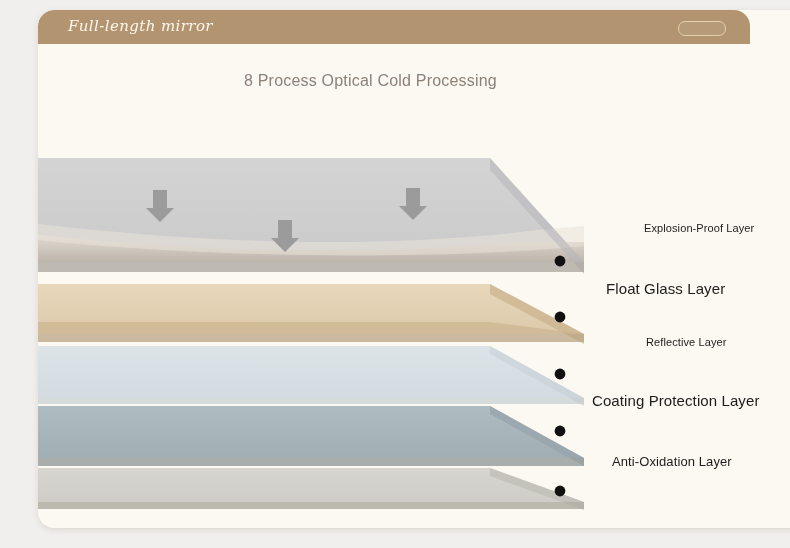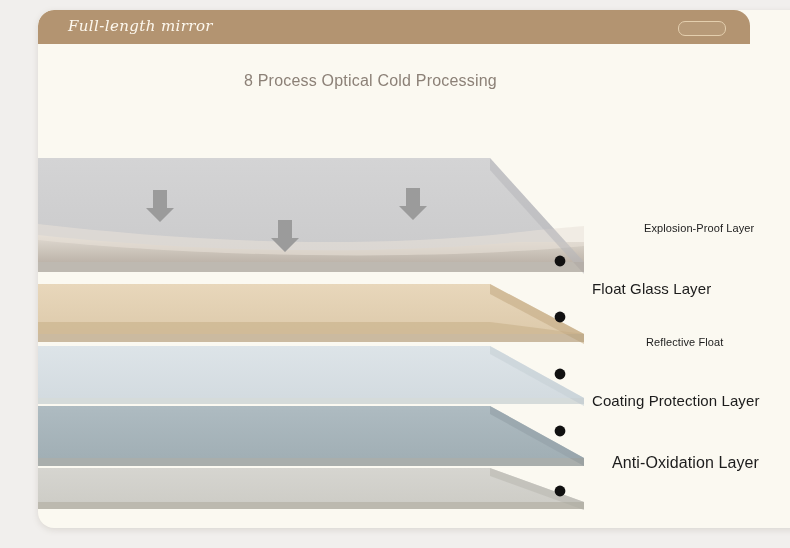--- a/index.html
+++ b/index.html
@@ -85,25 +85,25 @@
   #stack-svg { display: block; }
 
   
   .callout-label {
     position: absolute;
     color: #1c1c1c;
     white-space: nowrap;
     letter-spacing: 0.1px;
   }
   .sz-s  { font-size: 11px; }
-  .sz-m  { font-size: 16px; }
+  .sz-m  { font-size: 13px; }
   .sz-l  { font-size: 15px; }
 
   .lbl-1 { left: 606px; top: 212px; }
-  .lbl-2 { left: 554px; top: 270px; }
+  .lbl-2 { left: 568px; top: 270px; }
   .lbl-3 { left: 608px; top: 326px; }
   .lbl-4 { left: 554px; top: 382px; }
   .lbl-5 { left: 574px; top: 444px; }
 </style>
 </head>
 <body>
 
 <div id="card">
 
   <div id="header-bar">
@@ -210,20 +210,20 @@
       <g>
         <line x1="522" y1="481" x2="688" y2="481" stroke="url(#g-fade)" stroke-width="1.4"></line>
         <circle cx="522" cy="481" r="5.4" fill="#111111"></circle>
       </g>
     </svg>
 
     <div class="callout-label sz-s lbl-1">Explosion-Proof Layer</div>
 
     <div class="callout-label sz-l lbl-2">Float Glass Layer</div>
 
-    <div class="callout-label sz-s lbl-3">Reflective Float</div>
+    <div class="callout-label sz-s lbl-3">Reflective Layer</div>
 
     <div class="callout-label sz-l lbl-4">Coating Protection Layer</div>
 
     <div class="callout-label sz-m lbl-5">Anti-Oxidation Layer</div>
   </div>
 
 </div>
 
 </body></html>

